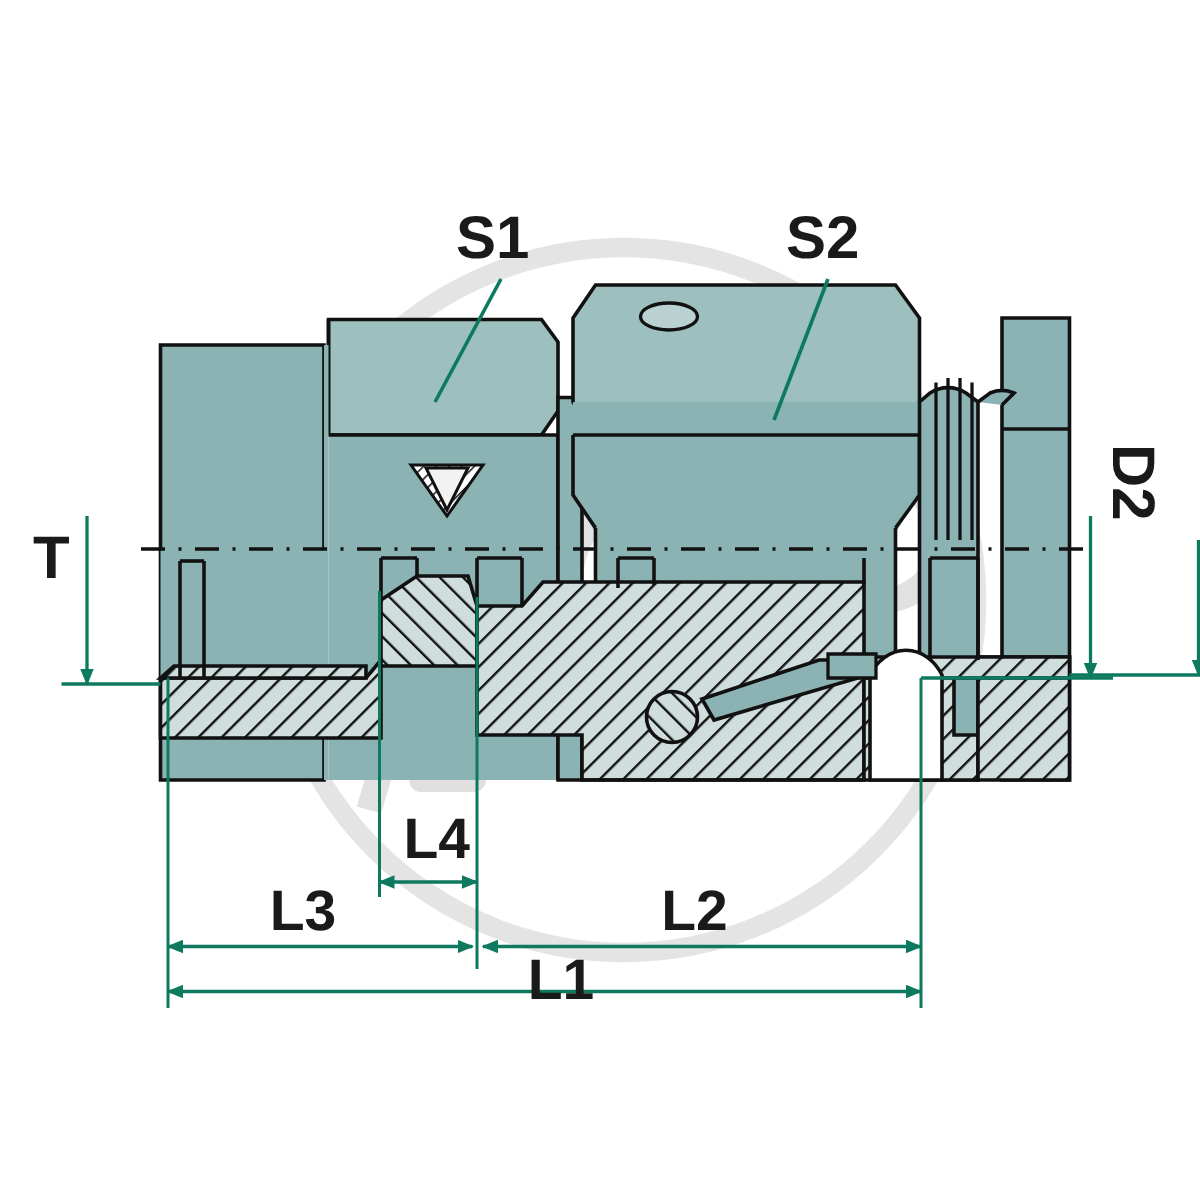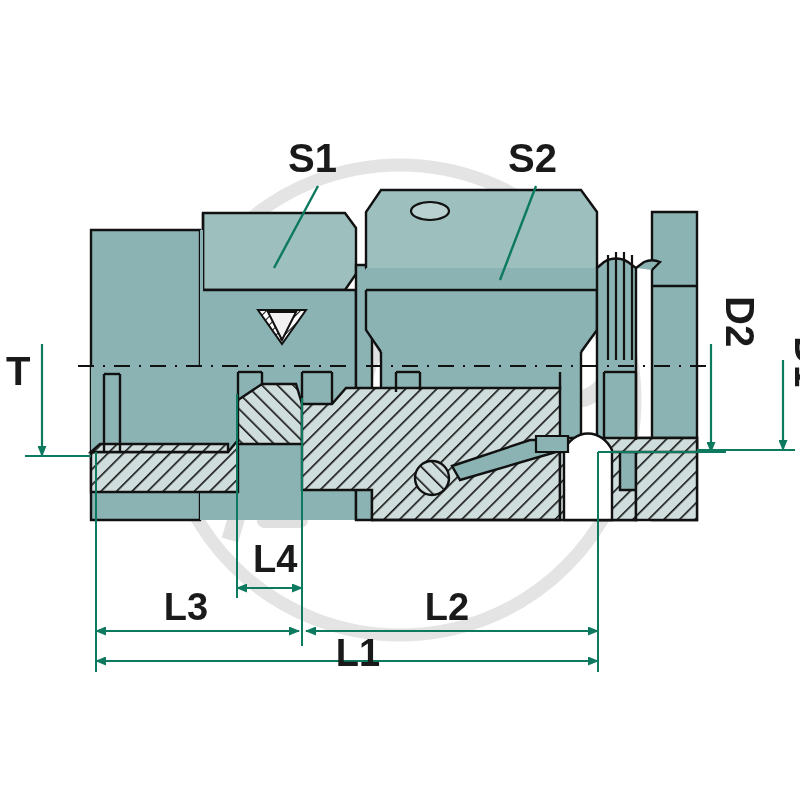--- a/index.html
+++ b/index.html
@@ -1,18 +1,18 @@
 <!DOCTYPE html>
 <html><head>
 <meta charset="utf-8">
 <style>
   html,body{margin:0;padding:0;background:#ffffff;}
   body{width:800px;height:800px;overflow:hidden;
        font-family:"Liberation Sans", sans-serif;}
-  #stage{position:relative;width:708px;height:800px;background:#fff;}
+  #stage{position:relative;width:708px;height:800px;background:#fff;padding-left:16px;}
   svg{display:block;}
   .lbl{font-family:"Liberation Sans", sans-serif;font-weight:700;fill:#1a1a1a;}
 </style>
 </head>
 <body>
 
 <div id="stage">
 <svg width="800" height="800" viewBox="0 0 800 800">
 
   <defs>

